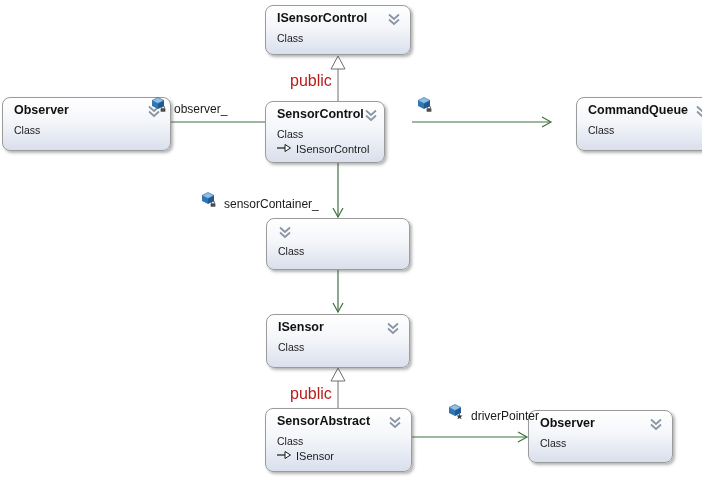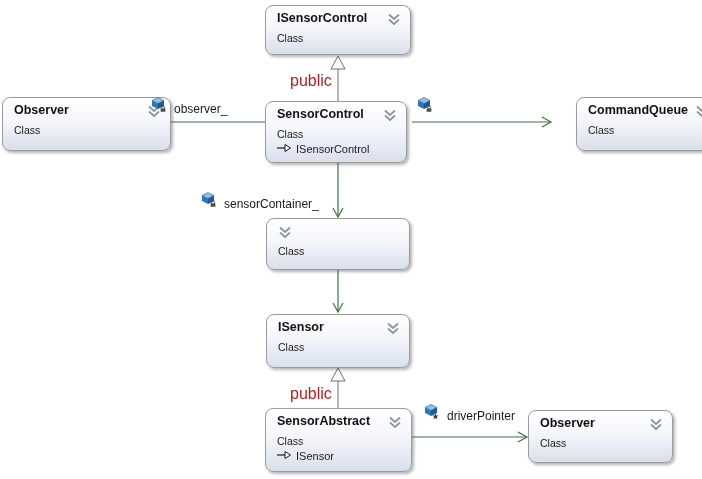--- a/index.html
+++ b/index.html
@@ -75,21 +75,21 @@
       <span class="box-title">ISensorControl</span>
       <span class="chevron">
         <svg width="14" height="13" viewBox="0 0 14 13">
             <path d="M2 1.5 L7 6 L12 1.5 M2 6.5 L7 11 L12 6.5" fill="none" stroke="currentColor" stroke-width="1.7"></path>
           </svg>
       </span>
     </div>
     <div class="box-kind">Class</div>
   </div>
 
-  <div class="class-box" style="left:265px;top:101px;width:142px;height:62px">
+  <div class="class-box" style="left:265px;top:101px;width:120px;height:62px">
     <div class="box-head">
       <span class="box-title">SensorControl</span>
       <span class="chevron">
         <svg width="14" height="13" viewBox="0 0 14 13">
             <path d="M2 1.5 L7 6 L12 1.5 M2 6.5 L7 11 L12 6.5" fill="none" stroke="currentColor" stroke-width="1.7"></path>
           </svg>
       </span>
     </div>
     <div class="box-kind">Class</div>
     <div class="box-impl">
@@ -218,21 +218,21 @@
         <polygon points="2,4.5 8,7.5 8,13 2,10" fill="#2f76b5"></polygon>
         <polygon points="14,4.5 8,7.5 8,13 14,10" fill="#1d5a96"></polygon>
         <path d="M11.6 12.3 v-1 a1.4,1.4 0 0 1 2.8,0 v1" fill="none" stroke="#4d4d4d" stroke-width="1"></path>
         <rect x="10.6" y="12.2" width="4.8" height="3.6" rx="0.6" fill="#4d4d4d"></rect>
       </svg>
     </span>
     <span class="txt">sensorContainer_</span>
   </div>
 
 
-  <div class="conn-label" style="left:423px;top:403px">
+  <div class="conn-label" style="left:447px;top:403px">
     <span>
       <svg width="17" height="17" viewBox="0 0 17 17">
         <polygon points="8,1.5 14,4.5 8,7.5 2,4.5" fill="#8ec1e8" stroke="#2a5d92" stroke-width="0.6"></polygon>
         <polygon points="2,4.5 8,7.5 8,13 2,10" fill="#2f76b5"></polygon>
         <polygon points="14,4.5 8,7.5 8,13 14,10" fill="#1d5a96"></polygon>
         <polygon points="12.5,10.5 13.3,12.6 15.6,12.6 13.8,14 14.5,16.2 12.5,14.9 10.5,16.2 11.2,14 9.4,12.6 11.7,12.6" fill="#3a3a3a"></polygon>
       </svg>
     </span>
     <span class="txt">driverPointer</span>
   </div>

